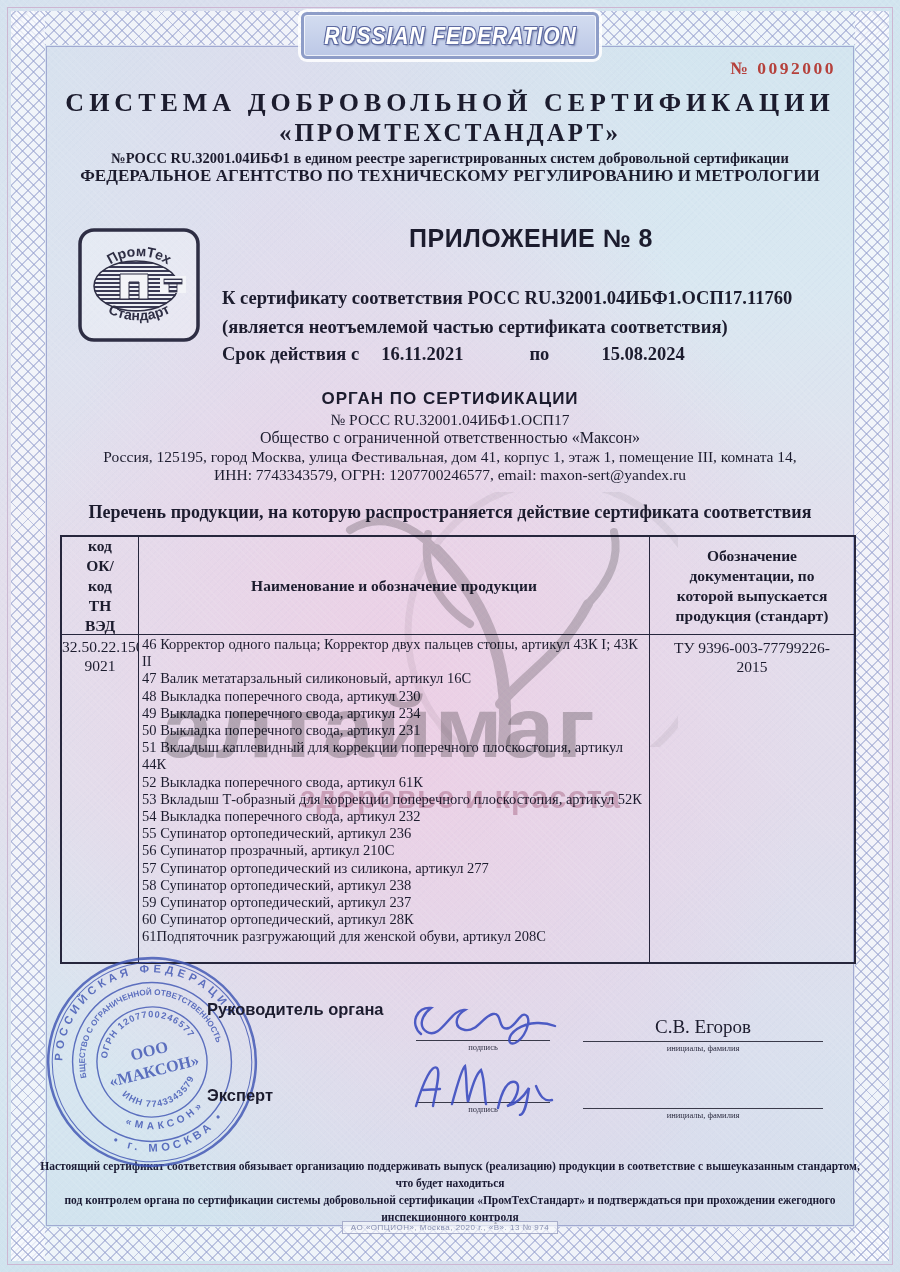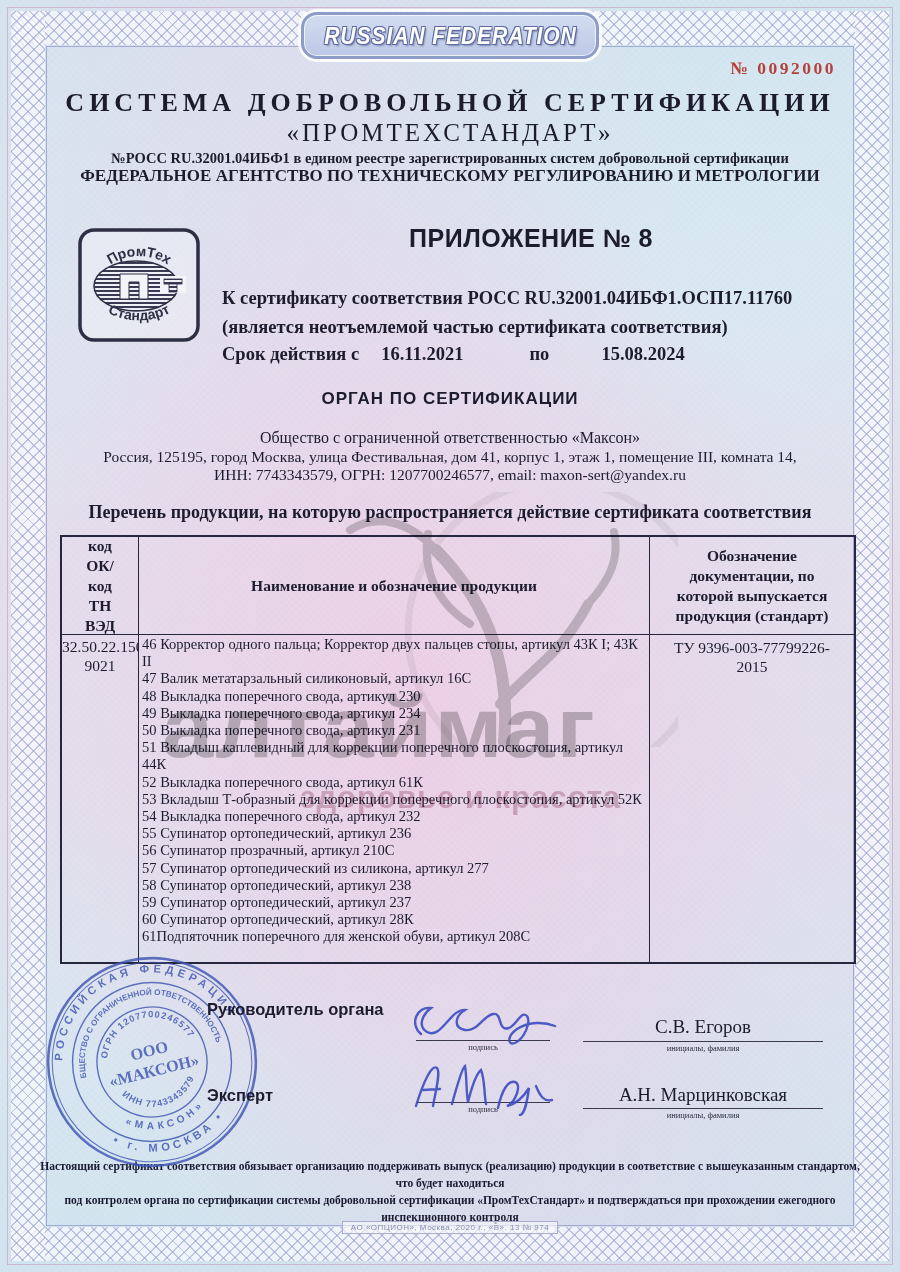--- a/index.html
+++ b/index.html
@@ -23,30 +23,30 @@
   .band.bottom{left:11px;right:11px;bottom:11px;height:34px;}
   .band.left{top:11px;bottom:11px;left:11px;width:34px;}
   .band.right{top:11px;bottom:11px;right:11px;width:34px;}
   .frame-inner{position:absolute;inset:46px;border:1px solid rgba(150,160,205,.85);pointer-events:none;}
 
   .abs{position:absolute;}
   .ctr{text-align:center;}
   .sans{font-family:"Liberation Sans",sans-serif;}
 
   .badge{top:12px;left:50%;transform:translateX(-50%);width:292px;height:41px;
-    background:linear-gradient(180deg,#d3dcf0,#bcc8e6);border:3px solid #8e9dc8;border-radius:16px;
+    background:linear-gradient(180deg,#d3dcf0,#bcc8e6);border:3px solid #8e9dc8;border-radius:6px;
     box-shadow:0 0 0 3px rgba(255,255,255,.85), inset 0 0 0 1px rgba(255,255,255,.7);
     display:flex;align-items:center;justify-content:center;z-index:6;}
   .badge span{font-family:"Liberation Sans",sans-serif;font-weight:bold;font-style:italic;
     font-size:24px;letter-spacing:1px;color:#fff;transform:scaleX(.88);white-space:nowrap;
     text-shadow:-1px -1px 0 #5e6ba2,1px -1px 0 #5e6ba2,-1px 1px 0 #5e6ba2,1px 1px 0 #5e6ba2,2px 2px 2px rgba(70,80,130,.55);}
   .serial{top:58px;right:64px;font-size:17.5px;letter-spacing:2.5px;color:#b5413c;font-weight:bold;z-index:5;}
 
   .title1{top:88px;left:30px;right:30px;font-size:26px;font-weight:bold;letter-spacing:5px;}
-  .title2{top:119px;left:30px;right:30px;font-size:25px;font-weight:normal;letter-spacing:3px;}
+  .title2{top:119px;left:30px;right:30px;font-size:25px;font-weight:bold;letter-spacing:3px;}
   .registry{top:150px;left:30px;right:30px;font-size:14.5px;font-weight:bold;}
   .agency{top:166px;left:30px;right:30px;font-size:17px;font-weight:bold;}
 
   .logo{left:76px;top:226px;z-index:3;}
   .apx-title{top:224px;left:162px;right:0;font-size:25px;font-weight:bold;letter-spacing:.5px;}
   .cert{top:284px;left:222px;font-size:18.5px;font-weight:bold;line-height:29px;}
   .validity{top:344px;left:222px;font-size:18.5px;font-weight:bold;}
   .validity .d1{margin-left:22px;}
   .validity .po{margin-left:66px;}
   .validity .d2{margin-left:52px;}
@@ -148,20 +148,21 @@
   <div class="abs ctr sans apx-title">ПРИЛОЖЕНИЕ № 8</div>
   <div class="abs cert">
     <div>К сертификату соответствия РОСС RU.32001.04ИБФ1.ОСП17.11760</div>
     <div>(является неотъемлемой частью сертификата соответствия)</div>
   </div>
   <div class="abs validity">
     <span>Срок действия с</span><span class="d1">16.11.2021</span><span class="po">по</span><span class="d2">15.08.2024</span>
   </div>
 
   <div class="abs ctr sans org-title">ОРГАН ПО СЕРТИФИКАЦИИ</div>
+  <div class="abs ctr org-number">№ РОСС RU.32001.04ИБФ1.ОСП17</div>
   <div class="abs ctr org-name">Общество с ограниченной ответственностью «Максон»</div>
   <div class="abs ctr org-address">Россия, 125195, город Москва, улица Фестивальная, дом 41, корпус 1, этаж 1, помещение III, комната 14,</div>
   <div class="abs ctr org-contacts">ИНН: 7743343579, ОГРН: 1207700246577, email: maxon-sert@yandex.ru</div>
 
   <div class="abs ctr caption">Перечень продукции, на которую распространяется действие сертификата соответствия</div>
 
   <div class="abs tbl">
     <div class="cell hc">код ОК/код ТН ВЭД</div>
     <div class="cell hc">Наименование и обозначение продукции</div>
     <div class="cell hc">Обозначение документации, по которой выпускается продукция (стандарт)</div>
@@ -178,21 +179,21 @@
         <div>51 Вкладыш каплевидный для коррекции поперечного плоскостопия, артикул 44К</div>
         <div>52 Выкладка поперечного свода, артикул 61К</div>
         <div>53 Вкладыш Т-образный для коррекции поперечного плоскостопия, артикул 52К</div>
         <div>54 Выкладка поперечного свода, артикул 232</div>
         <div>55 Супинатор ортопедический, артикул 236</div>
         <div>56 Супинатор прозрачный, артикул 210С</div>
         <div>57 Супинатор ортопедический из силикона, артикул 277</div>
         <div>58 Супинатор ортопедический, артикул 238</div>
         <div>59 Супинатор ортопедический, артикул 237</div>
         <div>60 Супинатор ортопедический, артикул 28К</div>
-        <div>61Подпяточник поперечного для женской обуви, артикул 208С</div>
+        <div>61Подпяточник разгружающий для женской обуви, артикул 208С</div>
       </div>
     <div class="cell std">
       <div>ТУ 9396-003-77799226-</div>
       <div>2015</div>
     </div>
   </div>
 
   <svg class="abs stamp" width="224" height="224" viewBox="0 0 220 220">
     <defs>
       <path id="st-ot" d="M 22,110 A 88,88 0 0 1 198,110"></path>
@@ -231,21 +232,20 @@
   <div class="abs sig-name" style="left:583px;top:1016px;width:240px;">С.В. Егоров</div>
   <div class="abs sig-line" style="left:583px;top:1041px;width:240px;"></div>
   <div class="abs sig-cap" style="left:583px;top:1043px;width:240px;">инициалы, фамилия</div>
 
   <div class="abs sig-label" style="top:1086px;">Эксперт</div>
   <svg class="abs sig-svg" style="left:404px;top:1056px;" width="170" height="60" viewBox="0 0 170 60">
     <path d="M12,50 C20,24 28,8 33,12 C37,16 31,38 29,50 M19,34 L36,33 M48,48 C54,26 58,12 61,10 C63,22 62,36 64,46 C68,30 72,18 77,14 C81,24 80,38 82,48 M94,52 C98,34 104,24 111,26 C118,28 112,46 103,50 C112,48 120,40 125,32 C123,46 121,58 116,59 M132,30 C136,40 140,46 148,44" fill="none" stroke="#3c4cc0" stroke-width="2.4" stroke-linecap="round" opacity=".9"></path>
   </svg>
   <div class="abs sig-line" style="left:416px;top:1102px;width:134px;"></div>
   <div class="abs sig-cap" style="left:416px;top:1104px;width:134px;">подпись</div>
-  <div class="abs sig-name" style="left:583px;top:1084px;width:240px;">А.Н. Марцинковская</div>
   <div class="abs sig-line" style="left:583px;top:1108px;width:240px;"></div>
   <div class="abs sig-cap" style="left:583px;top:1110px;width:240px;">инициалы, фамилия</div>
 
   <div class="abs ctr footer">
     <div>Настоящий сертификат соответствия обязывает организацию поддерживать выпуск (реализацию) продукции в соответствие с вышеуказанным стандартом, что будет находиться</div>
     <div>под контролем органа по сертификации системы добровольной сертификации «ПромТехСтандарт» и подтверждаться при прохождении ежегодного инспекционного контроля</div>
   </div>
   <div class="abs printbox">
     <span>АО «ОПЦИОН», Москва, 2020 г., «В». 13 № 974</span>
   </div>

